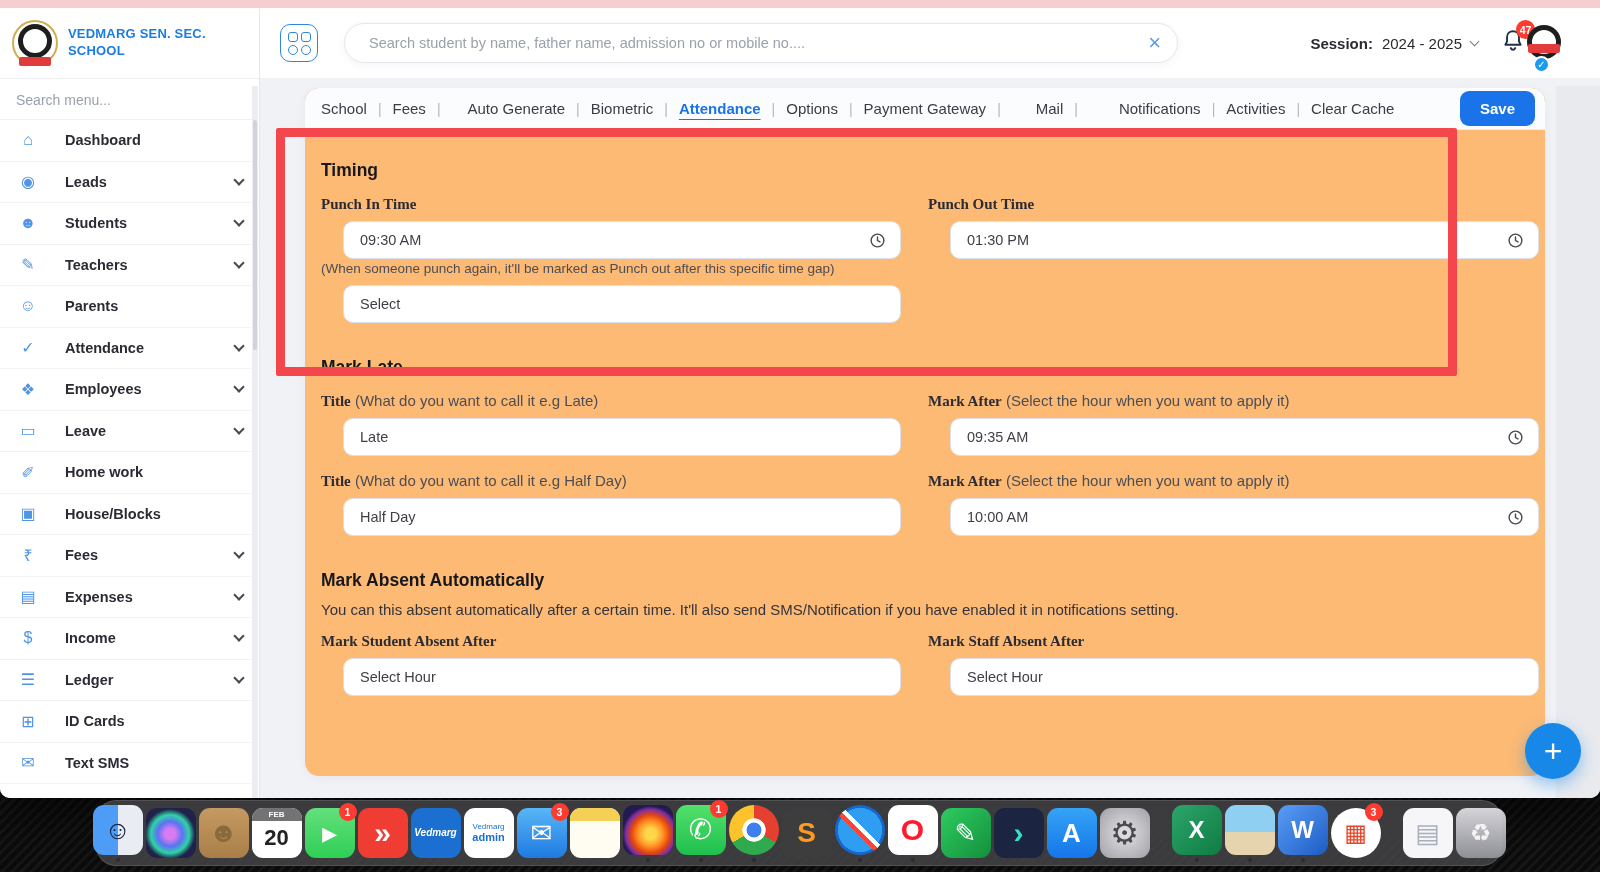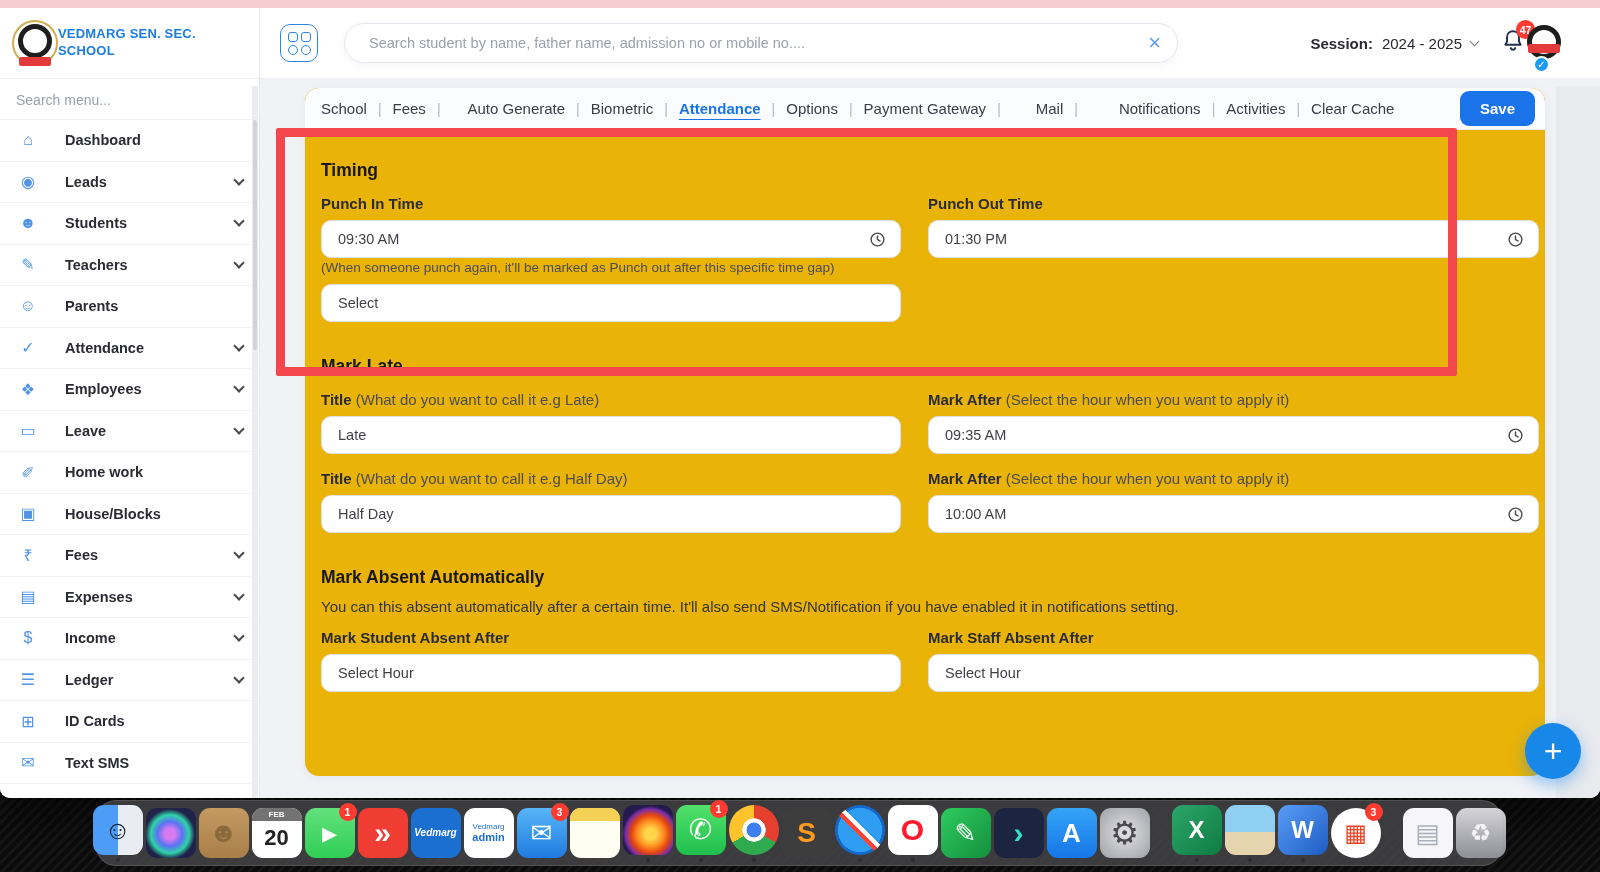--- a/index.html
+++ b/index.html
@@ -8,21 +8,21 @@
     font-family:"Liberation Sans",sans-serif;
     background:repeating-linear-gradient(135deg,#161616 0 3px,#0c0c0c 3px 7px);}
   .pink-strip{position:absolute;top:0;left:0;right:0;height:8px;background:#f6cdd1;z-index:6;}
 
   
   .window{position:absolute;top:8px;left:0;width:1600px;height:790px;background:#f1f2f6;
     border-radius:0 0 10px 10px;overflow:hidden;box-shadow:0 20px 45px rgba(0,0,0,.55);z-index:4;}
 
   
   .sidebar{position:absolute;left:0;top:0;width:260px;height:100%;background:#fff;border-right:1px solid #e6e6ee;}
-  .side-head{height:70px;display:flex;align-items:center;padding:9px 12px;}
+  .side-head{height:70px;display:flex;align-items:center;gap:10px;padding:9px 12px;}
   .emblem{position:relative;width:46px;height:46px;border-radius:50%;background:#fff;border:2px solid #d2ad50;flex:0 0 auto;}
   .emblem:before{content:"";position:absolute;left:50%;top:45%;transform:translate(-50%,-50%);
     width:24px;height:24px;border-radius:50%;border:5px solid #1e1e1e;background:#fff;}
   .emblem:after{content:"";position:absolute;left:50%;bottom:-2px;transform:translateX(-50%);
     width:32px;height:9px;background:#e23b3b;border-radius:2px;}
   .school-name{color:#1b7de2;font-weight:700;font-size:13px;line-height:1.3;letter-spacing:.2px;}
   .side-search{display:block;width:100%;border:none;outline:none;padding:13px 16px 11px;font-size:14px;color:#6b7280;
     border-top:1px solid #efeff4;border-bottom:1px solid #efeff4;font-family:"Liberation Sans",sans-serif;}
   .side-search::placeholder{color:#99a0ac;}
   .side-item{height:41.5px;display:flex;align-items:center;padding:0 16px;border-bottom:1px solid #f3f3f7;cursor:pointer;}
@@ -51,39 +51,39 @@
   .bell{position:relative;margin-left:22px;cursor:pointer;}
   .bell-badge{position:absolute;top:-8px;right:-9px;background:#fd3b30;color:#fff;font-size:10.5px;font-weight:700;
     min-width:19px;height:19px;border-radius:10px;display:flex;align-items:center;justify-content:center;padding:0 3px;}
   .avatar{position:relative;margin-left:16px;cursor:pointer;}
   .avatar .emblem{width:42px;height:42px;box-shadow:0 0 0 3px #1d8ef1;}
   .verify{position:absolute;left:-9px;top:22px;width:17px;height:17px;border-radius:50%;background:#1d9bf0;color:#fff;
     font-size:10px;display:flex;align-items:center;justify-content:center;border:2px solid #fff;}
 
   .content{position:absolute;top:70px;left:0;right:0;bottom:0;background:#f1f2f6;}
   .scroll-strip{position:absolute;right:0;top:8px;width:44px;bottom:0;background:#e9eaee;}
-  .card{position:absolute;left:45px;top:10px;width:1240px;height:688px;background:#eab308;border-radius:14px;
+  .card{position:absolute;left:45px;top:10px;width:1240px;height:688px;background:#fdba74;border-radius:14px;
     box-shadow:0 2px 10px rgba(30,40,90,.05);overflow:hidden;}
   .tabrow{height:42px;display:flex;align-items:center;padding:0 10px 0 16px;background:#fbfcfe;
     border-bottom:1px solid #ececf2;border-radius:14px 14px 0 0;}
   .tab{font-size:15px;color:#3c3c46;cursor:pointer;text-decoration:none;}
   .tab.active{color:#1a73e8;font-weight:600;text-decoration:underline;text-underline-offset:5px;}
   .tab-sep{color:#b6b6c0;margin:0 11px;font-size:14px;}
   .save-btn{margin-left:auto;background:#1a73e8;color:#fff;border:none;border-radius:9px;padding:9px 20px;
     font-size:15px;font-weight:600;cursor:pointer;font-family:"Liberation Sans",sans-serif;}
 
   .form{padding:14px 6px 0 16px;}
   .sec-h{font-size:17.5px;font-weight:700;color:#17171c;margin:16px 0 0;}
   .row2{display:grid;grid-template-columns:580px 1fr;column-gap:27px;}
   .lbl{font-size:15px;color:#2b2b33;margin:14px 0 0;}
-  .lbl b{font-weight:700;}
+  .lbl b{font-weight:700;font-family:Liberation Serif, serif;}
   .lbl .hint{font-weight:400;color:#4c4c55;}
   .help{font-size:13.5px;color:#4c4c55;line-height:1.2;margin-top:2px;max-width:570px;}
   .input{height:38px;margin-top:8px;border:1px solid #dfdfe6;border-radius:10px;background:#fff;
-    display:flex;align-items:center;justify-content:space-between;padding:0 14px 0 16px;font-size:14.5px;color:#3f3f48;cursor:text;}
+    display:flex;align-items:center;justify-content:space-between;padding:0 14px 0 16px;font-size:14.5px;color:#3f3f48;cursor:text;margin-left:22px;}
   .desc{font-size:15px;color:#33333c;margin-top:10px;}
   .fab{position:absolute;left:1265px;top:645px;width:56px;height:56px;border-radius:50%;background:#1787e8;color:#fff;
     font-size:32px;font-weight:400;display:flex;align-items:center;justify-content:center;cursor:pointer;
     box-shadow:0 6px 16px rgba(23,135,232,.45);z-index:20;}
 
   
   .red-box{position:absolute;left:276px;top:128px;width:1181px;height:248px;border:9px solid #f4474d;
     border-radius:2px;z-index:40;pointer-events:none;}
 
   

